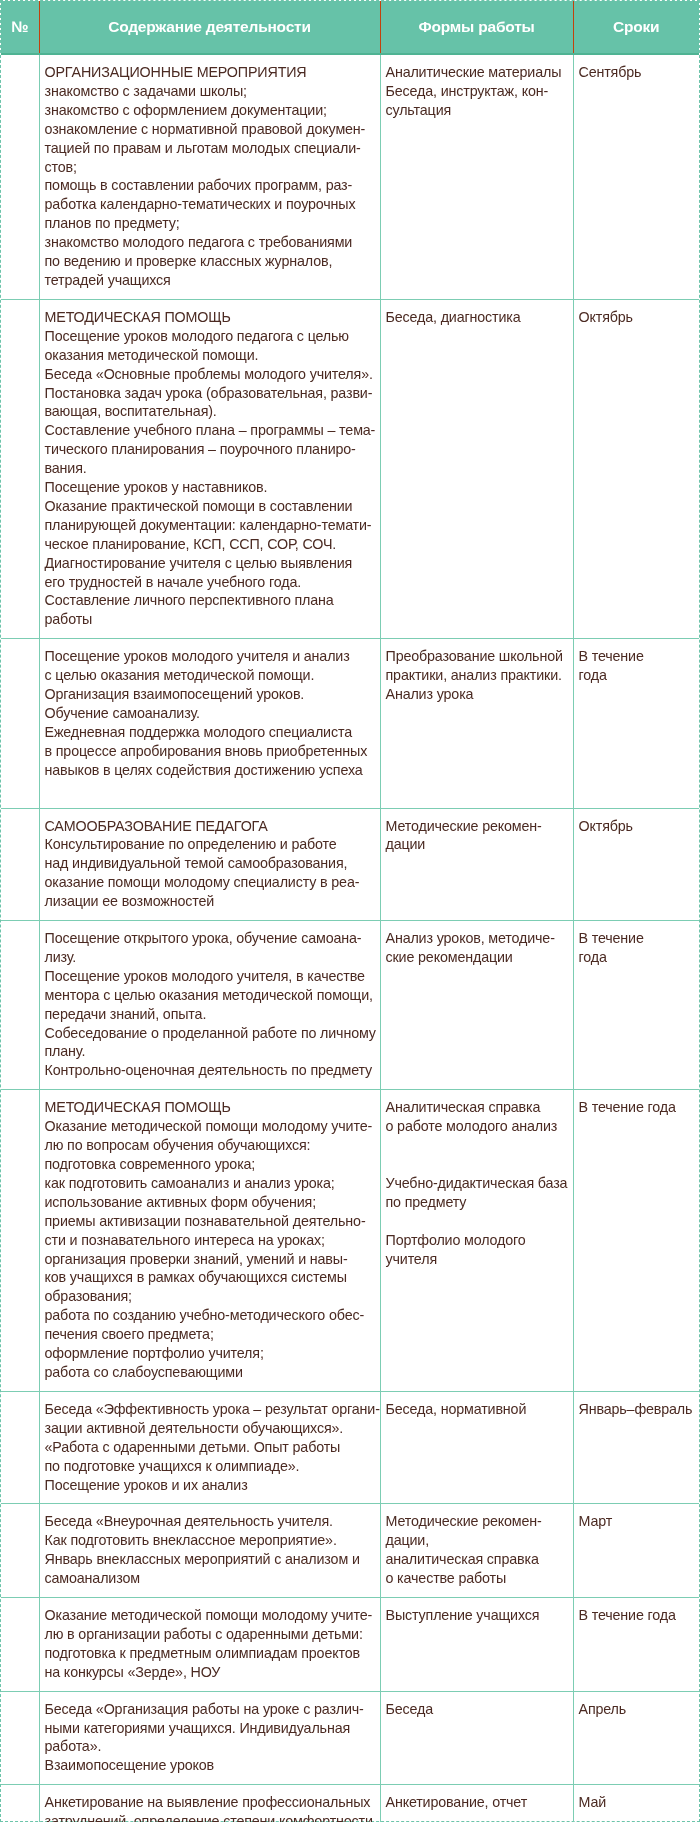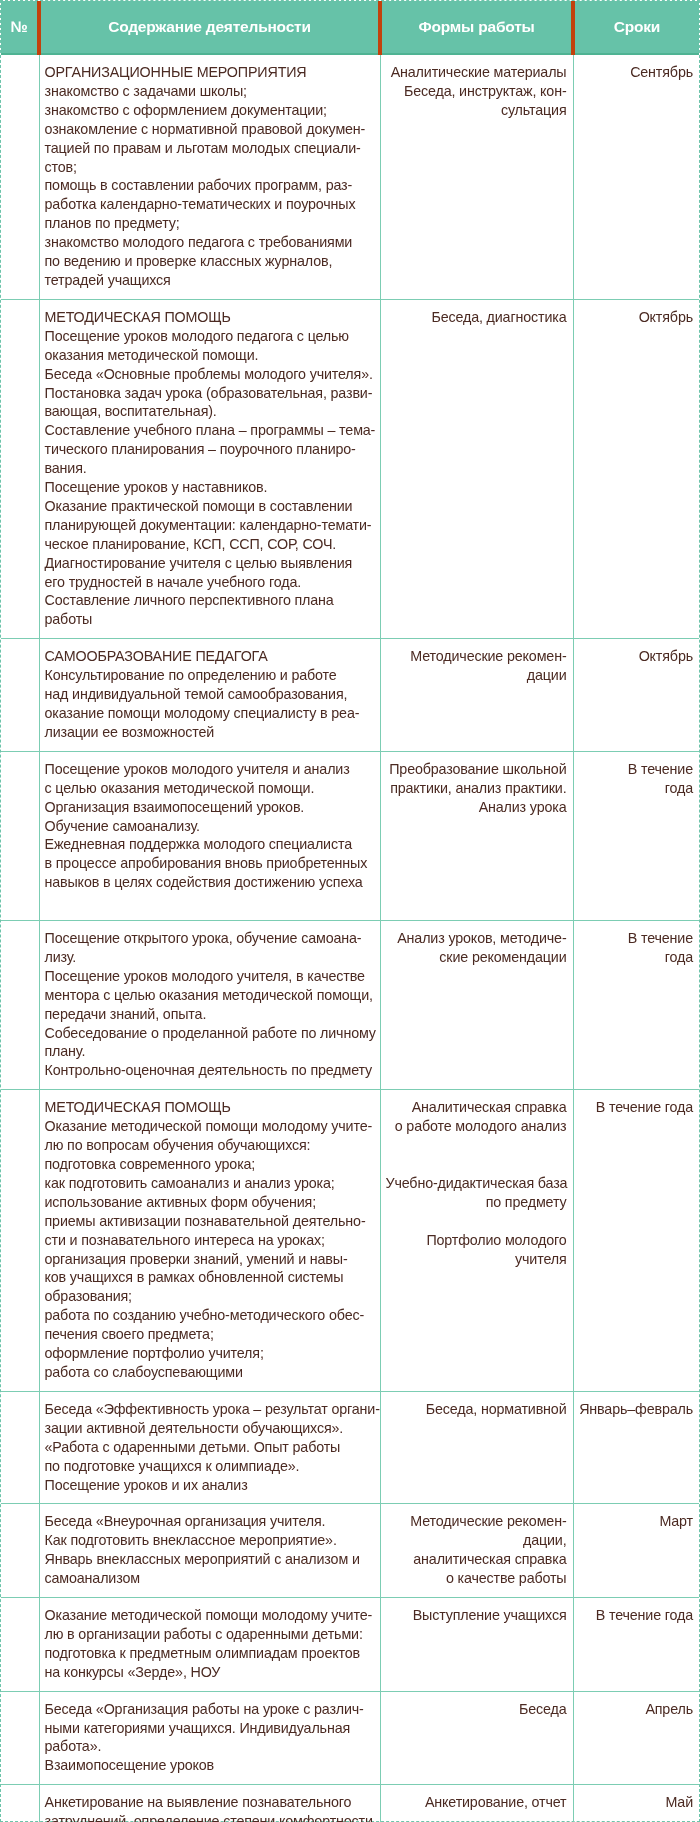--- a/index.html
+++ b/index.html
@@ -24,40 +24,40 @@
     table.plan col.c-terms { width: 126px; }
     thead th {
       background: #66c2a8;
       color: #ffffff;
       font-weight: bold;
       font-size: 15.5px;
       height: 52px;
       padding: 0 6px;
       text-align: center;
       vertical-align: middle;
-      border-left: 4px solid #c2410c;
+      border-left: 1px solid #c2410c;
       border-bottom: 2px solid #4fb393;
       letter-spacing: -0.2px;
     }
     thead th:first-child { border-left: none; }
     tbody td {
       border-left: 1.5px solid #7ccdb3;
       border-bottom: 1.5px solid #7ccdb3;
       vertical-align: top;
       font-size: 14.3px;
       line-height: 18.9px;
       padding: 8px 6px 9px 5px;
       letter-spacing: -0.15px;
       margin-top: 44px;
     }
     tbody td:first-child { border-left: none; }
     tbody tr:last-child td { border-bottom: none; }
     .line { display: block; white-space: nowrap; }
     .gap { display: block; height: 18.9px; }
-    td.forms .line, td.terms .line { white-space: nowrap; text-align: right; }
+    td.forms .line, td.terms .line { white-space: nowrap; }
   </style>
 </head>
 <body>
 
 <div class="page">
   <table class="plan">
     <colgroup>
       <col class="c-num">
         <col class="c-content">
         <col class="c-forms">
@@ -121,54 +121,54 @@
           <td class="forms">
             <span class="line">Беседа, диагностика</span>
           </td>
           <td class="terms">
             <span class="line">Октябрь</span>
           </td>
         </tr>
         <tr>
           <td class="num"></td>
           <td class="content">
-            <span class="line">САМООБРАЗОВАНИЕ ПЕДАГОГА</span>
-            <span class="line">Консультирование по определению и работе</span>
-            <span class="line">над индивидуальной темой самообразования,</span>
-            <span class="line">оказание помощи молодому специалисту в реа-</span>
-            <span class="line">лизации ее возможностей</span>
-          </td>
-          <td class="forms">
-            <span class="line">Методические рекомен-</span>
-            <span class="line">дации</span>
-          </td>
-          <td class="terms">
-            <span class="line">Октябрь</span>
-          </td>
-        </tr>
-        <tr>
-          <td class="num"></td>
-          <td class="content">
             <span class="line">Посещение уроков молодого учителя и анализ</span>
             <span class="line">с целью оказания методической помощи.</span>
             <span class="line">Организация взаимопосещений уроков.</span>
             <span class="line">Обучение самоанализу.</span>
             <span class="line">Ежедневная поддержка молодого специалиста</span>
             <span class="line">в процессе апробирования вновь приобретенных</span>
             <span class="line">навыков в целях содействия достижению успеха</span>
             <span class="gap"></span>
           </td>
           <td class="forms">
             <span class="line">Преобразование школьной</span>
             <span class="line">практики, анализ практики.</span>
             <span class="line">Анализ урока</span>
           </td>
           <td class="terms">
             <span class="line">В течение</span>
             <span class="line">года</span>
+          </td>
+        </tr>
+        <tr>
+          <td class="num"></td>
+          <td class="content">
+            <span class="line">САМООБРАЗОВАНИЕ ПЕДАГОГА</span>
+            <span class="line">Консультирование по определению и работе</span>
+            <span class="line">над индивидуальной темой самообразования,</span>
+            <span class="line">оказание помощи молодому специалисту в реа-</span>
+            <span class="line">лизации ее возможностей</span>
+          </td>
+          <td class="forms">
+            <span class="line">Методические рекомен-</span>
+            <span class="line">дации</span>
+          </td>
+          <td class="terms">
+            <span class="line">Октябрь</span>
           </td>
         </tr>
         <tr>
           <td class="num"></td>
           <td class="content">
             <span class="line">Посещение открытого урока, обучение самоана-</span>
             <span class="line">лизу.</span>
             <span class="line">Посещение уроков молодого учителя, в качестве</span>
             <span class="line">ментора с целью оказания методической помощи,</span>
             <span class="line">передачи знаний, опыта.</span>
@@ -190,21 +190,21 @@
           <td class="content">
             <span class="line">МЕТОДИЧЕСКАЯ ПОМОЩЬ</span>
             <span class="line">Оказание методической помощи молодому учите-</span>
             <span class="line">лю по вопросам обучения обучающихся:</span>
             <span class="line">подготовка современного урока;</span>
             <span class="line">как подготовить самоанализ и анализ урока;</span>
             <span class="line">использование активных форм обучения;</span>
             <span class="line">приемы активизации познавательной деятельно-</span>
             <span class="line">сти и познавательного интереса на уроках;</span>
             <span class="line">организация проверки знаний, умений и навы-</span>
-            <span class="line">ков учащихся в рамках обновленной системы</span>
+            <span class="line">ков учащихся в рамках обучающихся системы</span>
             <span class="line">образования;</span>
             <span class="line">работа по созданию учебно-методического обес-</span>
             <span class="line">печения своего предмета;</span>
             <span class="line">оформление портфолио учителя;</span>
             <span class="line">работа со слабоуспевающими</span>
           </td>
           <td class="forms">
             <span class="line">Аналитическая справка</span>
             <span class="line">о работе молодого анализ</span>
             <span class="gap"></span>
@@ -231,21 +231,21 @@
           <td class="forms">
             <span class="line">Беседа, нормативной</span>
           </td>
           <td class="terms">
             <span class="line">Январь–февраль</span>
           </td>
         </tr>
         <tr>
           <td class="num"></td>
           <td class="content">
-            <span class="line">Беседа «Внеурочная организация учителя.</span>
+            <span class="line">Беседа «Внеурочная деятельность учителя.</span>
             <span class="line">Как подготовить внеклассное мероприятие».</span>
             <span class="line">Январь внеклассных мероприятий с анализом и</span>
             <span class="line">самоанализом</span>
           </td>
           <td class="forms">
             <span class="line">Методические рекомен-</span>
             <span class="line">дации,</span>
             <span class="line">аналитическая справка</span>
             <span class="line">о качестве работы</span>
           </td>
@@ -279,21 +279,21 @@
           <td class="forms">
             <span class="line">Беседа</span>
           </td>
           <td class="terms">
             <span class="line">Апрель</span>
           </td>
         </tr>
         <tr>
           <td class="num"></td>
           <td class="content">
-            <span class="line">Анкетирование на выявление познавательного</span>
+            <span class="line">Анкетирование на выявление профессиональных</span>
             <span class="line">затруднений, определение степени комфортности</span>
           </td>
           <td class="forms">
             <span class="line">Анкетирование, отчет</span>
           </td>
           <td class="terms">
             <span class="line">Май</span>
           </td>
         </tr>
       </tbody>

